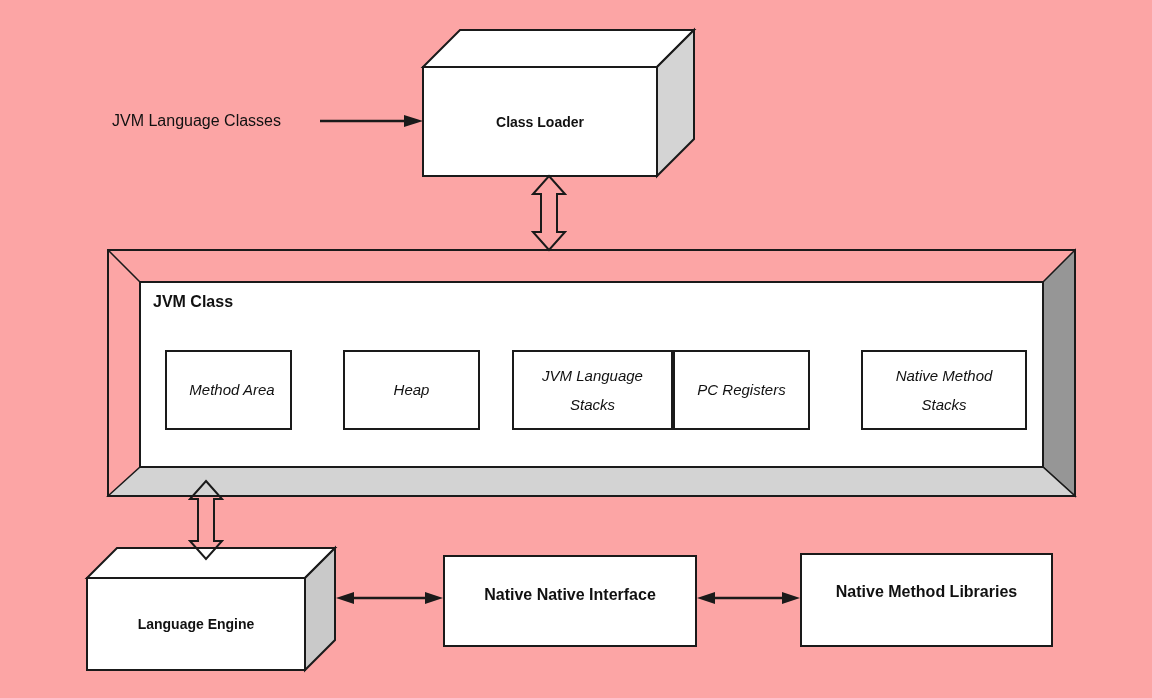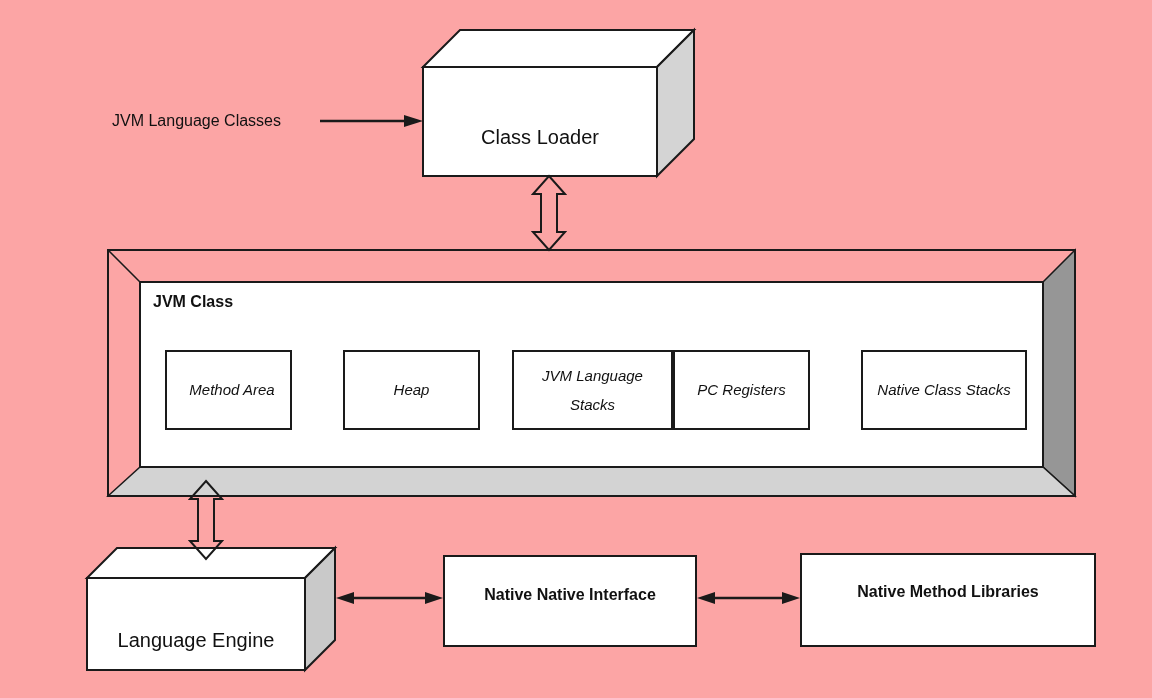--- a/index.html
+++ b/index.html
@@ -25,23 +25,22 @@
     color: #111111;
     white-space: nowrap;
   }
   .face-label {
     position: absolute;
     display: flex;
     align-items: center;
     justify-content: center;
     text-align: center;
     color: #111111;
-    font-weight: normal;
-    font-size: 20px;
-    margin-top: 16px;
+    font-weight: bold;
+    font-size: 14px;
   }
   .mem-cell {
     position: absolute;
     box-sizing: border-box;
     border: 2px solid #1a1a1a;
     background: #ffffff;
     display: flex;
     align-items: center;
     justify-content: center;
     text-align: center;
@@ -130,26 +129,26 @@
 
   <div class="mem-cell" style="left:512px; top:350px; width:161px; height:80px;">
     <span style="white-space:normal;">JVM Language Stacks</span>
   </div>
 
   <div class="mem-cell" style="left:673px; top:350px; width:137px; height:80px;">
     <span>PC Registers</span>
   </div>
 
   <div class="mem-cell" style="left:861px; top:350px; width:166px; height:80px;">
-    <span style="white-space:normal;">Native Class Stacks</span>
+    <span style="white-space:normal;">Native Method Stacks</span>
   </div>
 
   <div class="face-label" style="left:87px; top:578px; width:218px; height:92px; padding-bottom:24px;">Language Engine</div>
 
   <div class="flat-box" style="left:443px; top:555px; width:254px; height:92px; padding-bottom:12px;">
     <span>Native Native Interface</span>
   </div>
 
-  <div class="flat-box" style="left:800px; top:553px; width:296px; height:94px; padding-bottom:16px;">
+  <div class="flat-box" style="left:800px; top:553px; width:253px; height:94px; padding-bottom:16px;">
     <span>Native Method Libraries</span>
   </div>
 
 </div>
 
 </body></html>

